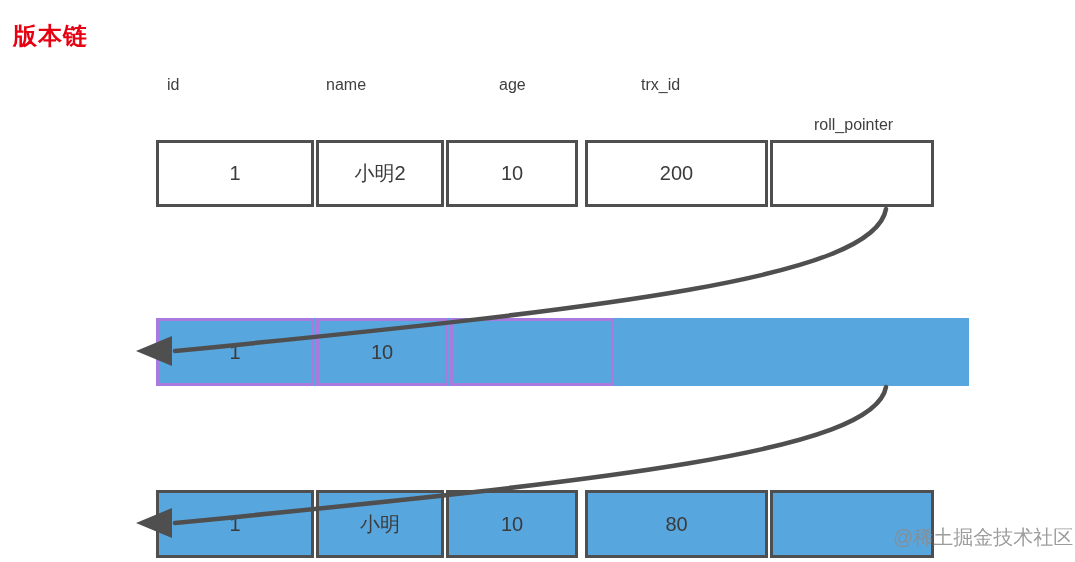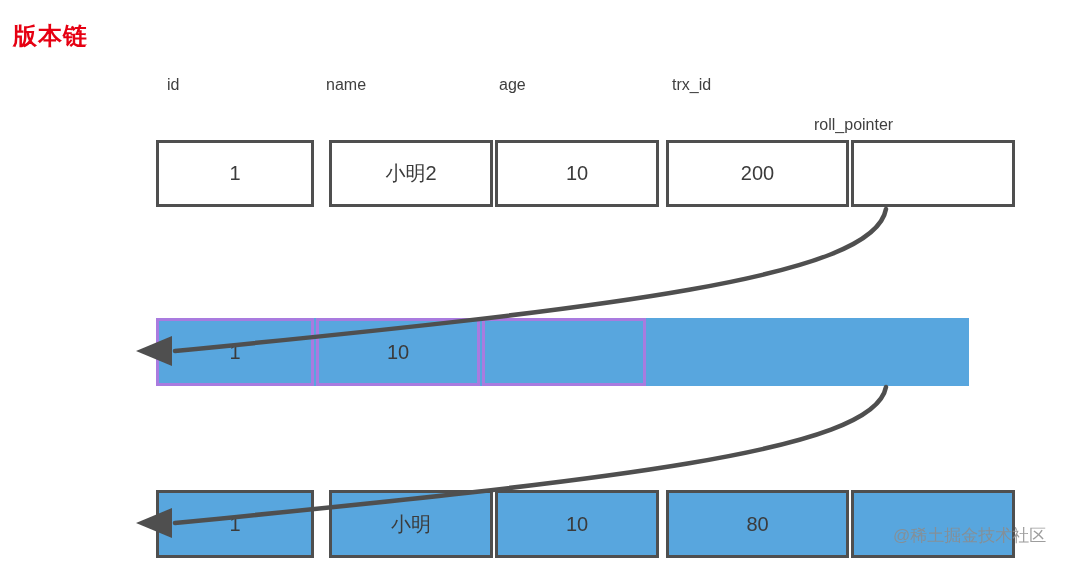--- a/index.html
+++ b/index.html
@@ -27,43 +27,43 @@
   .headers span {
     position: absolute;
     top: 76px;
     font-size: 16px;
     color: #3f3f3f;
     white-space: nowrap;
   }
   .h1 { left: 167px; }
   .h2 { left: 326px; }
   .h3 { left: 499px; }
-  .h4 { left: 672px; }
+  .h4 { left: 641px; }
   .h5 { left: 814px; margin-top: 40px; }
 
   .row {
     position: absolute;
     left: 156px;
     width: 813px;
     display: flex;
     z-index: 1;
   }
   .row .cell {
     box-sizing: border-box;
     display: flex;
     align-items: center;
     justify-content: center;
     font-size: 20px;
     color: var(--text_dark, #3b3b3b);
     height: 100%;
     flex: 0 0 auto;
   }
   .row .c1 { width: 158px; }
-  .row .c2 { width: 164px; margin-left: 15px; }
-  .row .c3 { width: 164px; margin-left: 2px; }
+  .row .c2 { width: 128px; margin-left: 2px; }
+  .row .c3 { width: 132px; margin-left: 2px; }
   .row .c4 { width: 183px; margin-left: 7px; }
   .row .c5 { width: 164px; margin-left: 2px; }
 
   .row-latest { top: 140px; height: 67px; }
   .row-latest .cell {
     background: #ffffff;
     border: 3px solid var(--border_gray, #4f4f4f);
   }
 
   .row-undo1 { top: 318px; height: 68px; background: var(--cell_blue, #58a6de); }
@@ -90,21 +90,21 @@
     stroke: var(--arrow_gray, #4f4f4f);
     stroke-width: 4.5;
     stroke-linecap: round;
   }
   .arrowhead { fill: var(--arrow_gray, #4f4f4f); }
 
   .watermark {
     position: absolute;
     left: 893px;
     top: 524px;
-    font-size: 17px;
+    font-size: 20px;
     color: var(--watermark_gray, #8c8c8c);
     opacity: 0.85;
     z-index: 6;
     white-space: nowrap;
   }
 </style>
 </head>
 <body>
 
 <div class="canvas">

